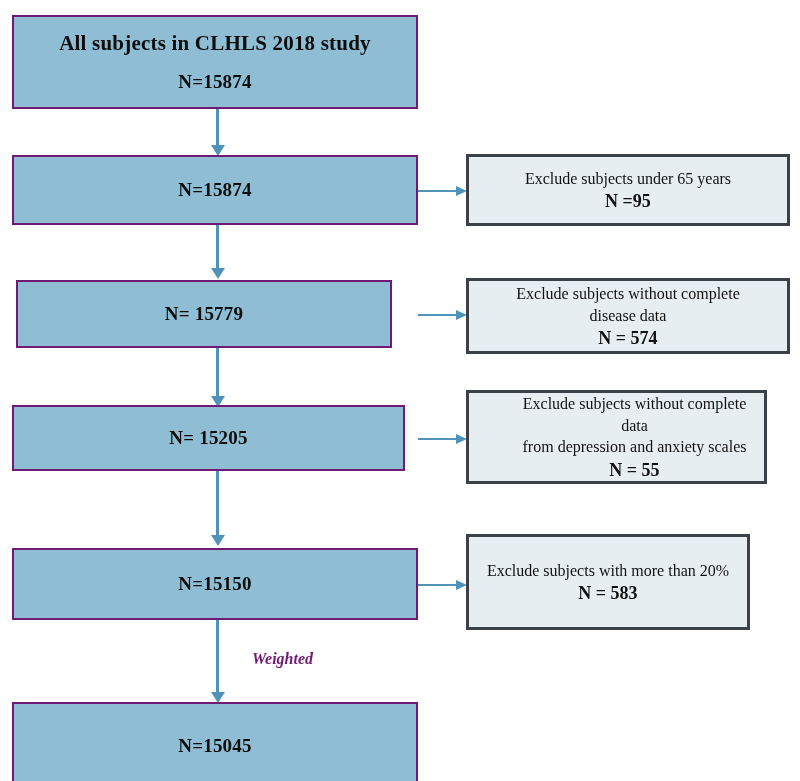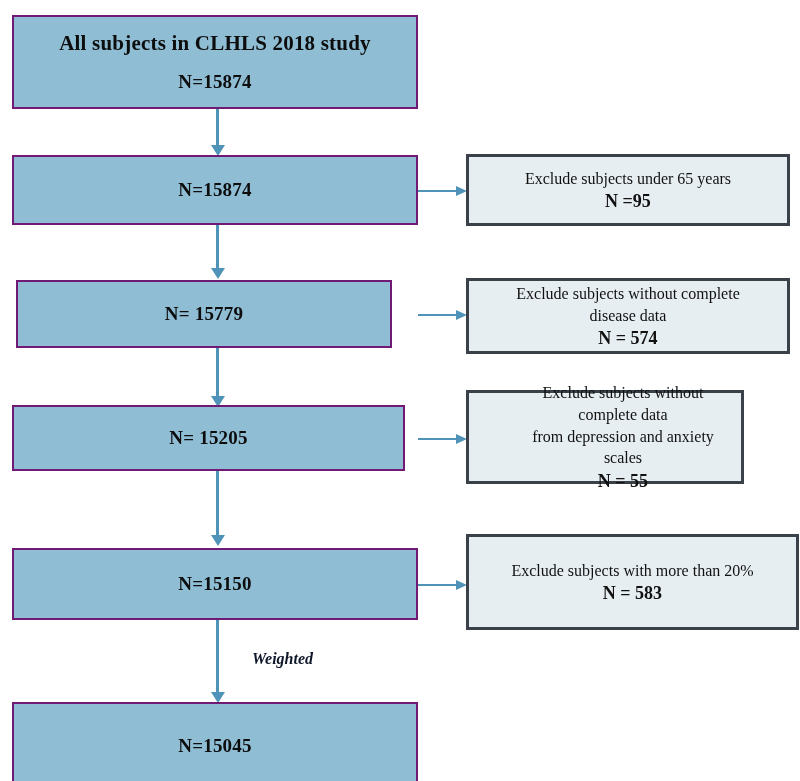--- a/index.html
+++ b/index.html
@@ -106,21 +106,21 @@
     border-bottom: 5.5px solid transparent;
     border-left: 11px solid #4f94b8;
   }
 
   
   .annotation {
     position: absolute;
     font-size: 16px;
     font-weight: bold;
     font-style: italic;
-    color: #0f172a;
+    color: #701a75;
     white-space: nowrap;
   }
 </style>
 </head>
 <body>
 
 <div id="canvas">
 
   <div class="flow-box" style="left:12px; top:15px; width:406px; height:94px;">
     <div class="line title-line">All subjects in CLHLS 2018 study</div>
@@ -155,35 +155,35 @@
   </div>
 
   <div class="conn-v" style="left:216px; top:348px; height:48px;"></div>
 
   <div class="flow-box" style="left:12px; top:405px; width:393px; height:66px;">
     <div class="line count-line">N= 15205</div>
   </div>
 
   <div class="conn-h" style="left:418px; top:438px; width:38px;"></div>
 
-  <div class="excl-box" style="left:466px; top:390px; width:278px; height:94px;padding-left:44px;">
+  <div class="excl-box" style="left:466px; top:390px; width:301px; height:94px;padding-left:44px;">
     <div class="reason">Exclude subjects without complete data</div>
     <div class="reason">from depression and anxiety scales</div>
     <div class="count">N = 55</div>
   </div>
 
   <div class="conn-v" style="left:216px; top:471px; height:64px;"></div>
 
   <div class="flow-box" style="left:12px; top:548px; width:406px; height:72px;">
     <div class="line count-line">N=15150</div>
   </div>
 
   <div class="conn-h" style="left:418px; top:584px; width:38px;"></div>
 
-  <div class="excl-box" style="left:466px; top:534px; width:333px; height:96px;">
+  <div class="excl-box" style="left:466px; top:534px; width:284px; height:96px;">
     <div class="reason">Exclude subjects with more than 20%</div>
     <div class="count">N = 583</div>
   </div>
 
   <div class="conn-v" style="left:216px; top:620px; height:72px;"></div>
 
   <div class="annotation" style="left:252px; top:650px;">Weighted</div>
 
   <div class="flow-box" style="left:12px; top:702px; width:406px; height:87px;">
     <div class="line count-line">N=15045</div>

